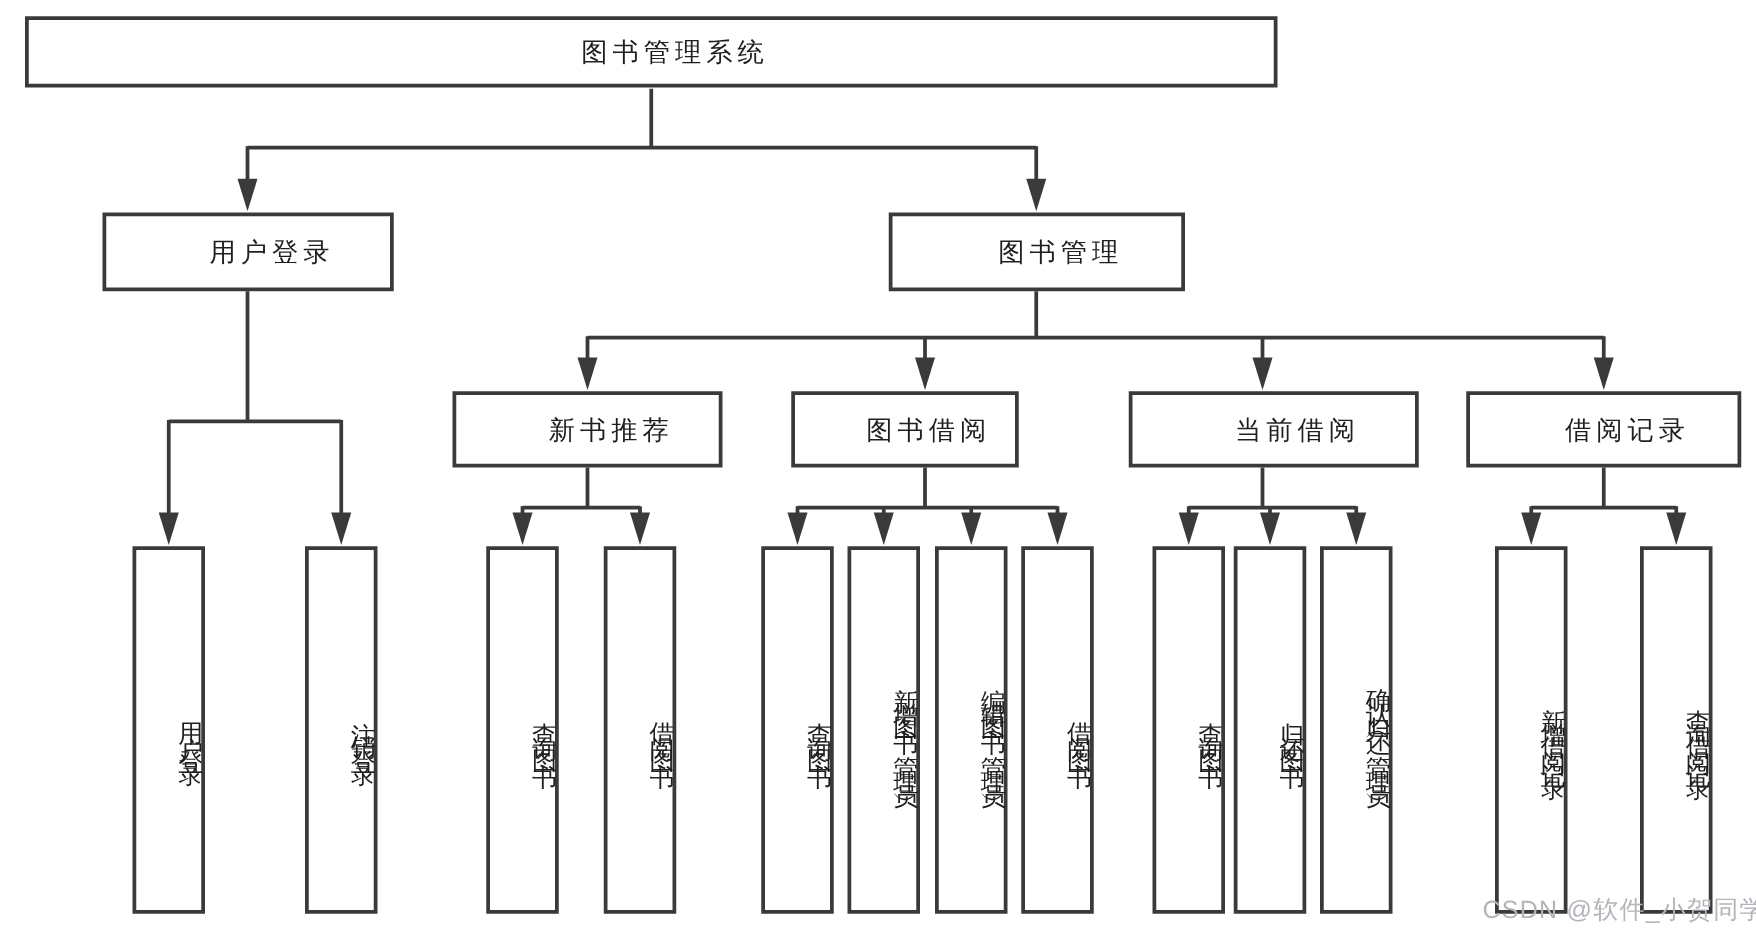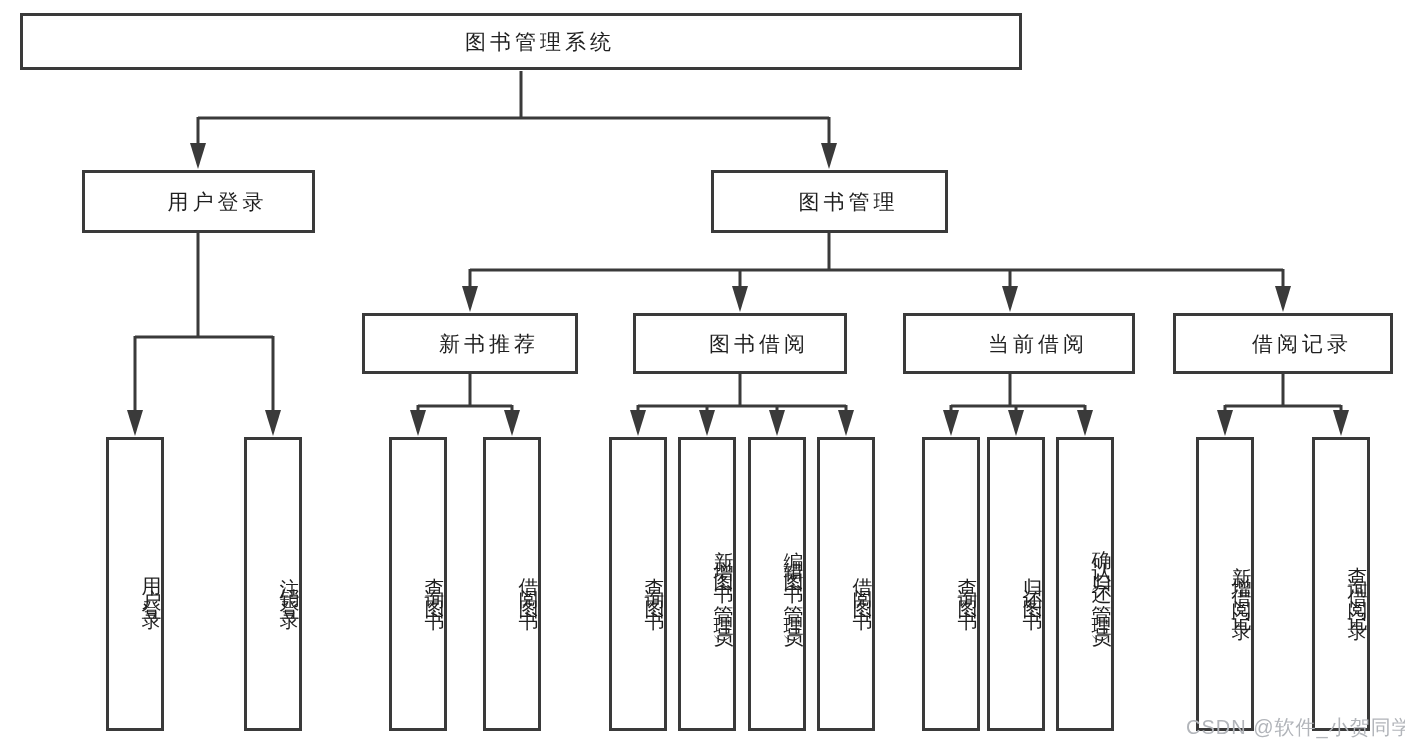--- a/index.html
+++ b/index.html
@@ -84,21 +84,21 @@
   <div class="box branch" style="left:82px;width:233px;">
     <span class="hlabel">用户登录</span>
   </div>
   <div class="box branch" style="left:711px;width:237px;">
     <span class="hlabel">图书管理</span>
   </div>
 
   <div class="box module" style="left:362px;width:216px;text-align:right;">
     <span class="hlabel">新书推荐</span>
   </div>
-  <div class="box module" style="left:633px;width:214px;font-family:Liberation Serif, serif;">
+  <div class="box module" style="left:633px;width:182px;font-family:Liberation Serif, serif;">
     <span class="hlabel">图书借阅</span>
   </div>
   <div class="box module" style="left:903px;width:232px;">
     <span class="hlabel">当前借阅</span>
   </div>
   <div class="box module" style="left:1173px;width:220px;">
     <span class="hlabel">借阅记录</span>
   </div>
 
   <div class="box leaf" style="left:106px;">

